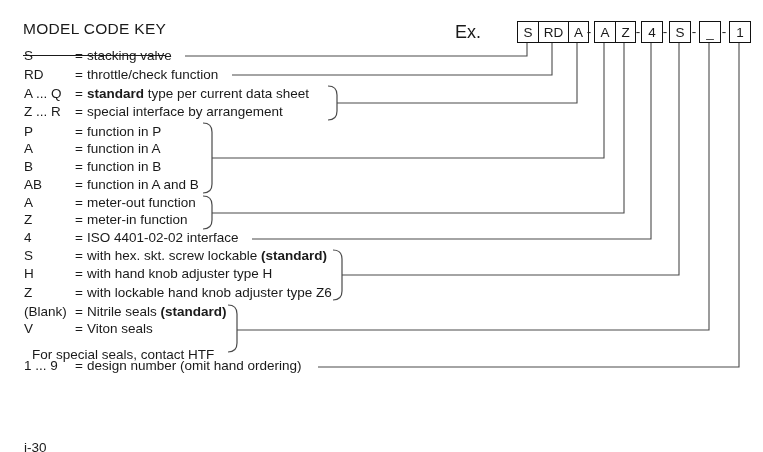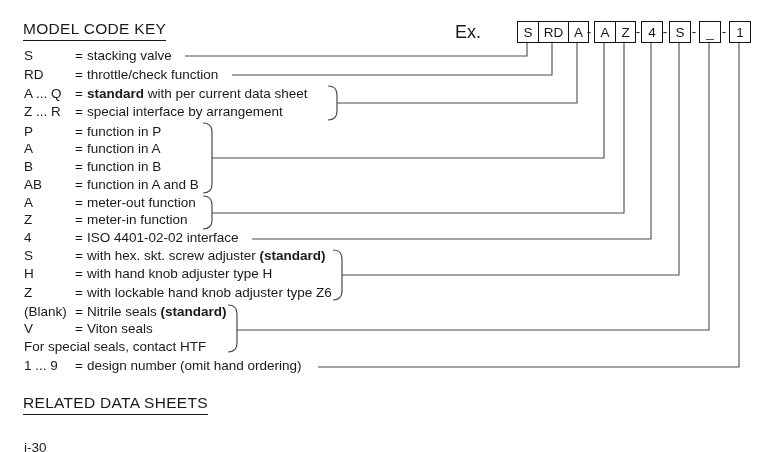--- a/index.html
+++ b/index.html
@@ -3,29 +3,29 @@
 <meta charset="utf-8">
 <style>
   html,body{margin:0;padding:0;background:#e8e8e8;}
   #canvas{
     position:relative;width:763px;height:452px;background:#ffffff;
     font-family:"Liberation Sans","DejaVu Sans",sans-serif;
     color:#1a1a1a;overflow:hidden;margin:0 auto;
   }
   .heading{
     position:absolute;left:23px;font-size:15.5px;letter-spacing:.3px;
-    padding-bottom:2px;border-bottom:1.4px solid #1a1a1a;white-space:pre;
+    padding-bottom:17px;border-bottom:1.4px solid #1a1a1a;white-space:pre;
   }
   #main-title{top:20px;}
   #related-title{top:394px;}
   .row{position:absolute;left:0;height:18px;font-size:13.5px;line-height:18px;white-space:pre;}
   .row .code{position:absolute;left:24px;}
   .row .eq{position:absolute;left:75px;}
   .row .desc{position:absolute;left:87px;}
-  .row.full .desc{left:24px;}
+  .row.full .desc{left:32px;margin-top:8px;}
   .b{font-weight:bold;text-align:center;}
   #ex-label{position:absolute;left:455px;top:21px;height:22px;line-height:22px;font-size:18px;}
   .boxgroup{
     position:absolute;top:21px;height:22px;display:flex;
     border:1.5px solid #111;box-sizing:border-box;background:#fff;
   }
   .boxcell{
     display:flex;align-items:center;justify-content:center;
     font-size:13.5px;height:100%;box-sizing:border-box;
   }
@@ -86,37 +86,36 @@
     <path class="cline" d="M739 43 V367 H318"></path>
     <path class="brace" d="M328 86 Q337 86 337 95 L337 111 Q337 120 328 120"></path>
     <path class="brace" d="M203 123 Q212 123 212 132 L212 184 Q212 193 203 193"></path>
     <path class="brace" d="M203 196 Q212 196 212 205 L212 220 Q212 229 203 229"></path>
     <path class="brace" d="M333 250 Q342 250 342 259 L342 291 Q342 300 333 300"></path>
     <path class="brace" d="M228 305 Q237 305 237 314 L237 343 Q237 352 228 352"></path>
   </svg>
 
   <div class="row" style="top:47px;"><span class="code">S</span><span class="eq">=</span><span class="desc"><span>stacking valve</span><span class="b"></span><span></span></span></div>
   <div class="row" style="top:66px;"><span class="code">RD</span><span class="eq">=</span><span class="desc"><span>throttle/check function</span><span class="b"></span><span></span></span></div>
-  <div class="row" style="top:85px;"><span class="code">A ... Q</span><span class="eq">=</span><span class="desc"><span></span><span class="b">standard</span><span> with per current data sheet</span></span></div>
+  <div class="row" style="top:85px;"><span class="code">A ... Q</span><span class="eq">=</span><span class="desc"><span></span><span class="b">standard</span><span> type per current data sheet</span></span></div>
   <div class="row" style="top:103px;"><span class="code">Z ... R</span><span class="eq">=</span><span class="desc"><span>special interface by arrangement</span><span class="b"></span><span></span></span></div>
   <div class="row" style="top:123px;"><span class="code">P</span><span class="eq">=</span><span class="desc"><span>function in P</span><span class="b"></span><span></span></span></div>
   <div class="row" style="top:140px;"><span class="code">A</span><span class="eq">=</span><span class="desc"><span>function in A</span><span class="b"></span><span></span></span></div>
   <div class="row" style="top:158px;"><span class="code">B</span><span class="eq">=</span><span class="desc"><span>function in B</span><span class="b"></span><span></span></span></div>
   <div class="row" style="top:176px;"><span class="code">AB</span><span class="eq">=</span><span class="desc"><span>function in A and B</span><span class="b"></span><span></span></span></div>
   <div class="row" style="top:194px;"><span class="code">A</span><span class="eq">=</span><span class="desc"><span>meter-out function</span><span class="b"></span><span></span></span></div>
   <div class="row" style="top:211px;"><span class="code">Z</span><span class="eq">=</span><span class="desc"><span>meter-in function</span><span class="b"></span><span></span></span></div>
   <div class="row" style="top:229px;"><span class="code">4</span><span class="eq">=</span><span class="desc"><span>ISO 4401-02-02 interface</span><span class="b"></span><span></span></span></div>
-  <div class="row" style="top:247px;"><span class="code">S</span><span class="eq">=</span><span class="desc"><span>with hex. skt. screw adjuster </span><span class="b">(standard)</span><span></span></span></div>
+  <div class="row" style="top:247px;"><span class="code">S</span><span class="eq">=</span><span class="desc"><span>with hex. skt. screw lockable </span><span class="b">(standard)</span><span></span></span></div>
   <div class="row" style="top:265px;"><span class="code">H</span><span class="eq">=</span><span class="desc"><span>with hand knob adjuster type H</span><span class="b"></span><span></span></span></div>
   <div class="row" style="top:284px;"><span class="code">Z</span><span class="eq">=</span><span class="desc"><span>with lockable hand knob adjuster type Z6</span><span class="b"></span><span></span></span></div>
   <div class="row" style="top:303px;"><span class="code">(Blank)</span><span class="eq">=</span><span class="desc"><span>Nitrile seals </span><span class="b">(standard)</span><span></span></span></div>
   <div class="row" style="top:320px;"><span class="code">V</span><span class="eq">=</span><span class="desc"><span>Viton seals</span><span class="b"></span><span></span></span></div>
   <div class="row full" style="top:338px;"><span class="code"></span><span class="eq"></span><span class="desc"><span>For special seals, contact HTF</span><span class="b"></span><span></span></span></div>
   <div class="row" style="top:357px;"><span class="code">1 ... 9</span><span class="eq">=</span><span class="desc"><span>design number (omit hand ordering)</span><span class="b"></span><span></span></span></div>
 
-  <div id="related-title" class="heading">RELATED DATA SHEETS</div>
   <div class="row" style="top:421px;">
     <span class="code">i-30</span>
     
     
   </div>
 
 </div>
 
 </body></html>

